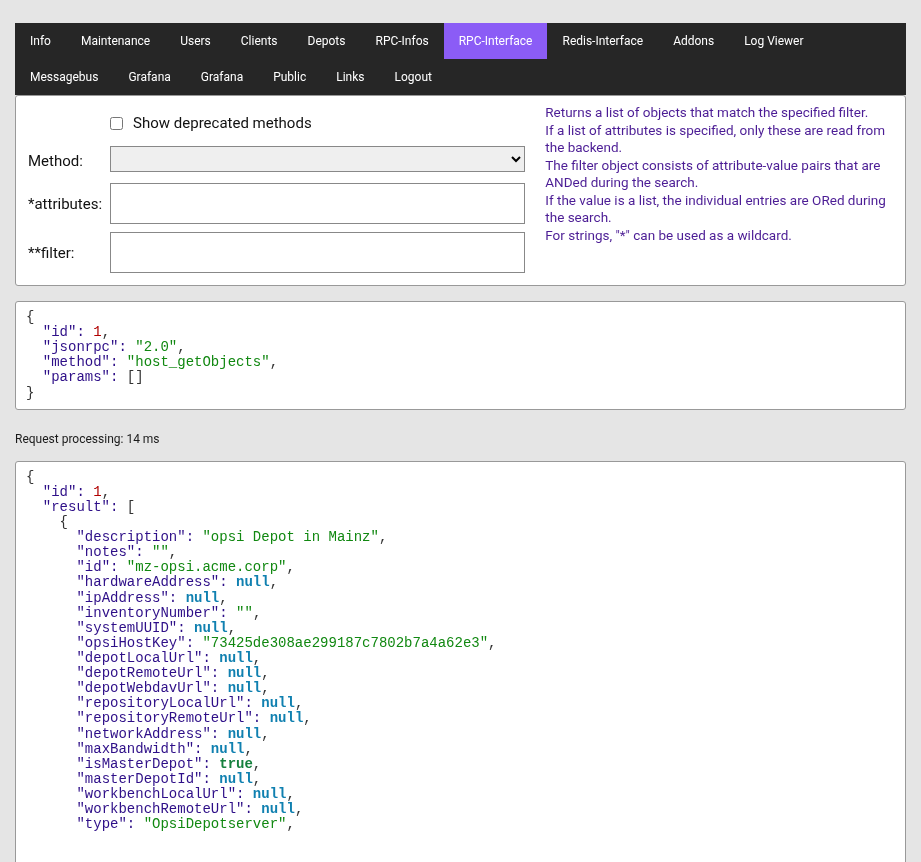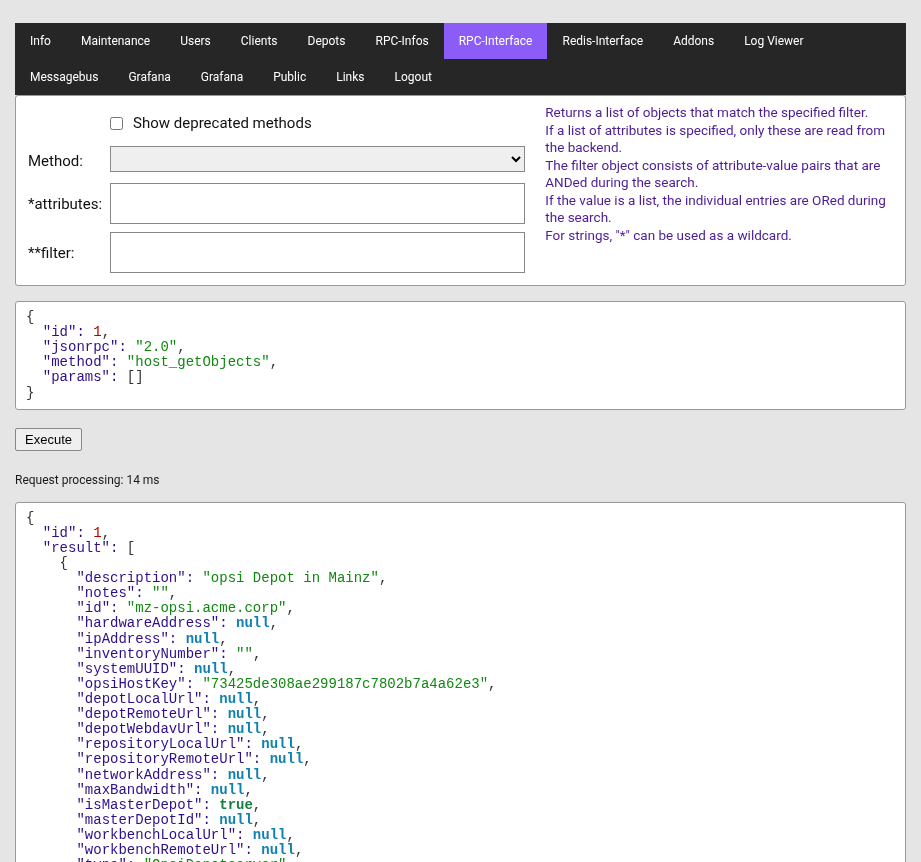--- a/index.html
+++ b/index.html
@@ -146,23 +146,20 @@
     </div>
   </div>
 
   <pre class="json" id="request-json"><span class="punc">{</span>
   <span class="jkey">"id":</span> <span class="jnum">1</span><span class="punc">,</span>
   <span class="jkey">"jsonrpc":</span> <span class="jstr">"2.0"</span><span class="punc">,</span>
   <span class="jkey">"method":</span> <span class="jstr">"host_getObjects"</span><span class="punc">,</span>
   <span class="jkey">"params":</span> <span class="punc">[</span><span class="punc">]</span>
 <span class="punc">}</span></pre>
 
-  <div class="execute-wrap">
-    <button class="execute">Execute</button>
-  </div>
 
   <div class="processing">Request processing: 14 ms</div>
 
   <pre class="json" id="response-json"><span class="punc">{</span>
   <span class="jkey">"id":</span> <span class="jnum">1</span><span class="punc">,</span>
   <span class="jkey">"result":</span> <span class="punc">[</span>
     <span class="punc">{</span>
       <span class="jkey">"description":</span> <span class="jstr">"opsi Depot in Mainz"</span><span class="punc">,</span>
       <span class="jkey">"notes":</span> <span class="jstr">""</span><span class="punc">,</span>
       <span class="jkey">"id":</span> <span class="jstr">"mz-opsi.acme.corp"</span><span class="punc">,</span>

